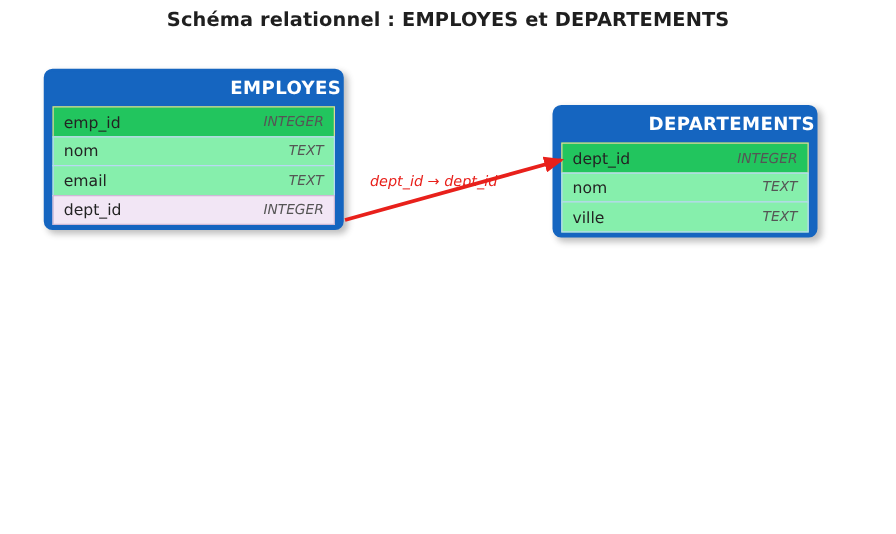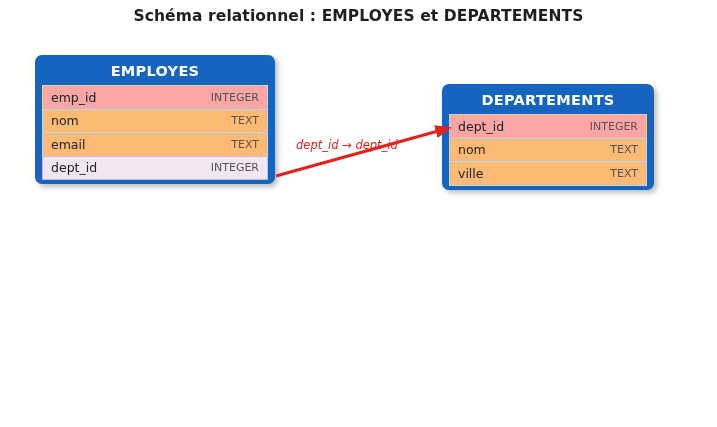--- a/index.html
+++ b/index.html
@@ -41,57 +41,58 @@
     background: #1565C0;
     border: 2px solid #1565C0;
     border-radius: 7px;
     box-shadow: 3px 3px 5px rgba(60,60,60,0.33);
     padding: 0 0 3px 0;
   }
   .entity-header {
     box-sizing: border-box;
     height: 28px;
     line-height: 28px;
-    text-align: center;
+    text-align: right;
     color: #ffffff;
     font-size: 14.5px;
     font-weight: bold;
     letter-spacing: 0.3px;
   }
   .entity-body {
     box-sizing: border-box;
     padding: 0 5px;
   }
   .field-row {
     box-sizing: border-box;
     display: flex;
     align-items: center;
     justify-content: space-between;
     height: 24.5px;
-    background: #fdba74;
+    background: #86efac;
     border: 1px solid #b9d8f2;
     padding: 0 8px;
     margin-bottom: -1px;
   }
   .field-row.pk {
-    background: #fca5a5;
+    background: #22c55e;
     border-color: #ddd69a;
   }
   .field-row.fk {
     background: #F2E6F5;
     border-color: #cdb9d6;
   }
   .field-name {
     font-size: 12.5px;
     color: #232323;
     white-space: nowrap;
   }
   .field-type {
     font-size: 11px;
     color: #555555;
+    font-style: italic;
     white-space: nowrap;
   }
 
   #entity-employes {
     left: 35px;
     top: 55px;
     width: 240px;
   }
   #entity-departements {
     left: 442px;

